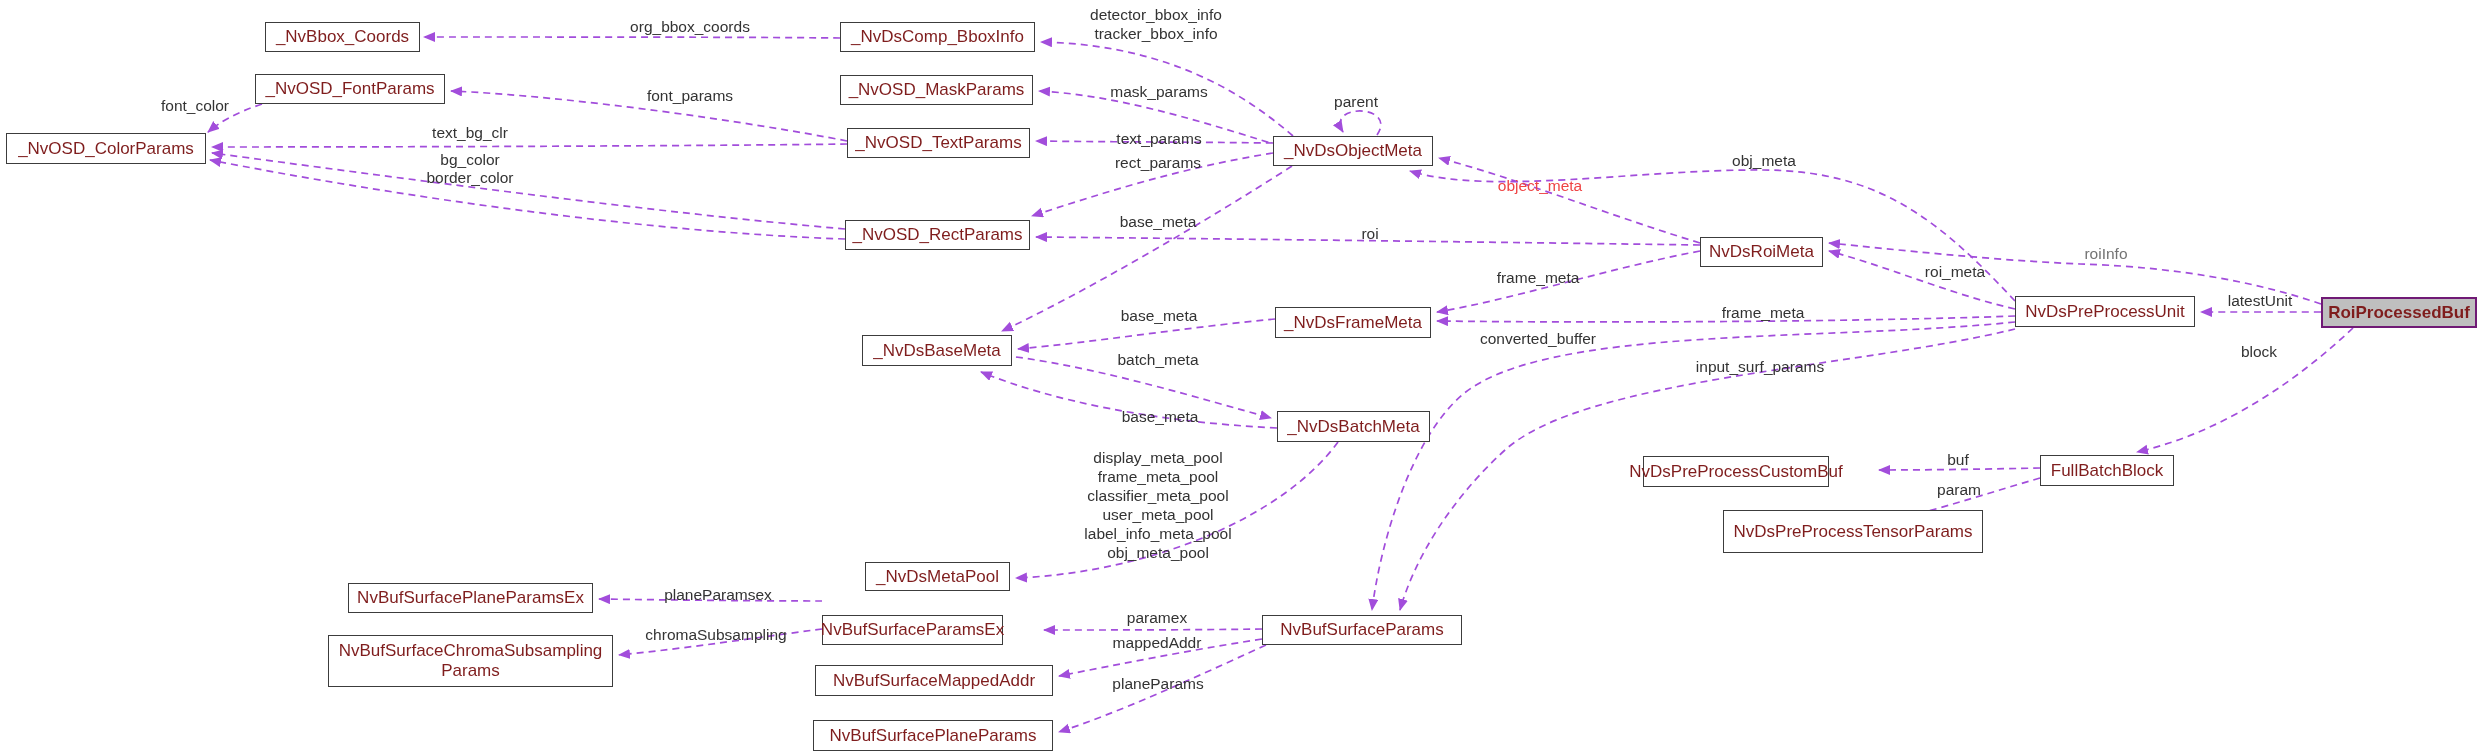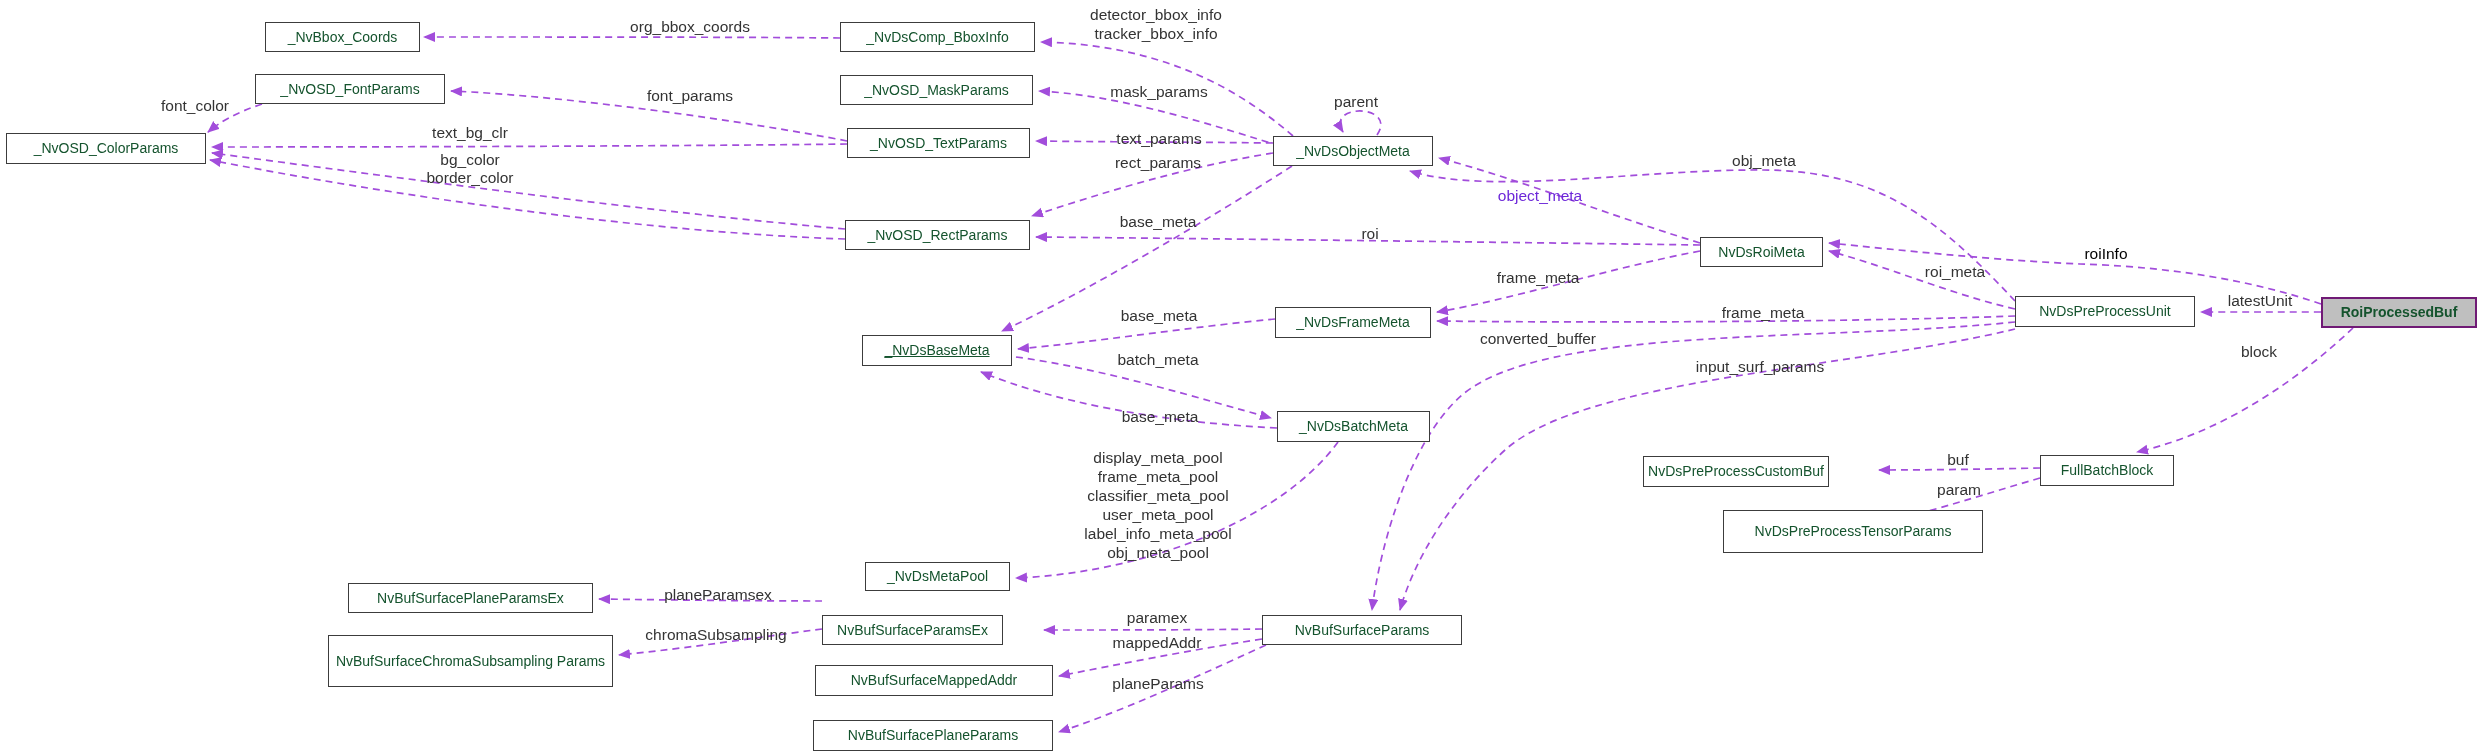--- a/index.html
+++ b/index.html
@@ -1,21 +1,21 @@
 <!DOCTYPE html>
 <html><head>
 <meta charset="utf-8">
 <style>
   html,body{margin:0;padding:0;background:#ffffff;}
   #canvas{position:relative;width:2480px;height:756px;background:#ffffff;overflow:hidden;
           font-family:"Liberation Sans", sans-serif;}
   #edge-layer{position:absolute;left:0;top:0;width:2480px;height:756px;}
   .node{position:absolute;display:flex;align-items:center;justify-content:center;
         box-sizing:border-box;background:#ffffff;border:1.5px solid #3c3c3c;
-        font-size:14px;color:#14532d;text-align:center;line-height:1.15;
+        font-size:17px;color:#7f1d1d;text-align:center;line-height:1.15;
         padding:0 4px;cursor:pointer;}
   .node.highlight{background:#bfbfbf;border:2px solid #701a75;font-weight:bold;}
   .edge-label{position:absolute;transform:translateX(-50%);font-size:15.5px;color:#333333;
         line-height:19px;white-space:pre-line;text-align:center;pointer-events:none;}
 </style>
 </head>
 <body>
 
 <div id="canvas">
   <svg id="edge-layer" viewBox="0 0 2480 756" xmlns="http://www.w3.org/2000/svg">
@@ -67,21 +67,21 @@
       <div class="node" style="left: 255px; top: 74px; width: 190px; height: 30px;">_NvOSD_FontParams</div>
       <div class="node" style="left: 840px; top: 75px; width: 193px; height: 30px;">_NvOSD_MaskParams</div>
       <div class="node" style="left: 6px; top: 133px; width: 200px; height: 31px;">_NvOSD_ColorParams</div>
       <div class="node" style="left: 847px; top: 128px; width: 183px; height: 30px;">_NvOSD_TextParams</div>
       <div class="node" style="left: 1273px; top: 136px; width: 160px; height: 30px;">_NvDsObjectMeta</div>
       <div class="node" style="left: 845px; top: 220px; width: 185px; height: 30px;">_NvOSD_RectParams</div>
       <div class="node" style="left: 1700px; top: 237px; width: 123px; height: 30px;">NvDsRoiMeta</div>
       <div class="node" style="left: 1275px; top: 307px; width: 156px; height: 31px;">_NvDsFrameMeta</div>
       <div class="node" style="left: 2015px; top: 296px; width: 180px; height: 31px;">NvDsPreProcessUnit</div>
       <div class="node highlight" style="left: 2321px; top: 297px; width: 156px; height: 31px;">RoiProcessedBuf</div>
-      <div class="node" style="left: 862px; top: 335px; width: 150px; height: 31px; text-decoration: underline;">_NvDsBaseMeta</div>
+      <div class="node" style="left: 862px; top: 335px; width: 150px; height: 31px;">_NvDsBaseMeta</div>
       <div class="node" style="left: 1277px; top: 411px; width: 153px; height: 31px;">_NvDsBatchMeta</div>
       <div class="node" style="left: 1643px; top: 456px; width: 186px; height: 31px;">NvDsPreProcessCustomBuf</div>
       <div class="node" style="left: 2040px; top: 455px; width: 134px; height: 31px;">FullBatchBlock</div>
       <div class="node" style="left: 1723px; top: 510px; width: 260px; height: 43px;">NvDsPreProcessTensorParams</div>
       <div class="node" style="left: 865px; top: 562px; width: 145px; height: 29px;">_NvDsMetaPool</div>
       <div class="node" style="left: 348px; top: 583px; width: 245px; height: 30px;">NvBufSurfacePlaneParamsEx</div>
       <div class="node" style="left: 328px; top: 635px; width: 285px; height: 52px;">NvBufSurfaceChromaSubsampling Params</div>
       <div class="node" style="left: 822px; top: 615px; width: 181px; height: 30px;">NvBufSurfaceParamsEx</div>
       <div class="node" style="left: 815px; top: 665px; width: 238px; height: 31px;">NvBufSurfaceMappedAddr</div>
       <div class="node" style="left: 813px; top: 720px; width: 240px; height: 31px;">NvBufSurfacePlaneParams</div>
@@ -93,27 +93,27 @@
 tracker_bbox_info</div>
       <div class="edge-label" style="left: 690px; top: 86px; color: rgb(51, 51, 51);">font_params</div>
       <div class="edge-label" style="left: 1159px; top: 82px; color: rgb(51, 51, 51);">mask_params</div>
       <div class="edge-label" style="left: 195px; top: 96px; color: rgb(51, 51, 51);">font_color</div>
       <div class="edge-label" style="left: 470px; top: 123px; color: rgb(51, 51, 51);">text_bg_clr</div>
       <div class="edge-label" style="left: 470px; top: 150px; color: rgb(51, 51, 51);">bg_color</div>
       <div class="edge-label" style="left: 470px; top: 168px; color: rgb(51, 51, 51); text-align: right;">border_color</div>
       <div class="edge-label" style="left: 1159px; top: 129px; color: rgb(51, 51, 51);">text_params</div>
       <div class="edge-label" style="left: 1158px; top: 153px; color: rgb(51, 51, 51);">rect_params</div>
       <div class="edge-label" style="left: 1356px; top: 92px; color: rgb(51, 51, 51);">parent</div>
-      <div class="edge-label" style="left: 1540px; top: 186px; color: #6d28d9;">object_meta</div>
+      <div class="edge-label" style="left: 1540px; top: 176px; color: #ef4444;">object_meta</div>
       <div class="edge-label" style="left: 1764px; top: 151px; color: rgb(51, 51, 51);">obj_meta</div>
       <div class="edge-label" style="left: 1158px; top: 212px; color: rgb(51, 51, 51);">base_meta</div>
       <div class="edge-label" style="left: 1370px; top: 224px; color: rgb(51, 51, 51);">roi</div>
       <div class="edge-label" style="left: 1538px; top: 268px; color: rgb(51, 51, 51);">frame_meta</div>
       <div class="edge-label" style="left: 1955px; top: 262px; color: rgb(51, 51, 51);">roi_meta</div>
-      <div class="edge-label" style="left: 2106px; top: 244px; color: #000000;">roiInfo</div>
+      <div class="edge-label" style="left: 2106px; top: 244px; color: #737373;">roiInfo</div>
       <div class="edge-label" style="left: 2260px; top: 291px; color: rgb(51, 51, 51);">latestUnit</div>
       <div class="edge-label" style="left: 1763px; top: 303px; color: rgb(51, 51, 51);">frame_meta</div>
       <div class="edge-label" style="left: 1538px; top: 329px; color: rgb(51, 51, 51); text-align: center;">converted_buffer</div>
       <div class="edge-label" style="left: 1760px; top: 357px; color: rgb(51, 51, 51);">input_surf_params</div>
       <div class="edge-label" style="left: 1159px; top: 306px; color: rgb(51, 51, 51);">base_meta</div>
       <div class="edge-label" style="left: 1158px; top: 350px; color: rgb(51, 51, 51);">batch_meta</div>
       <div class="edge-label" style="left: 1160px; top: 407px; color: rgb(51, 51, 51);">base_meta</div>
       <div class="edge-label" style="left: 1158px; top: 448px; color: rgb(51, 51, 51);">display_meta_pool
 frame_meta_pool
 classifier_meta_pool

